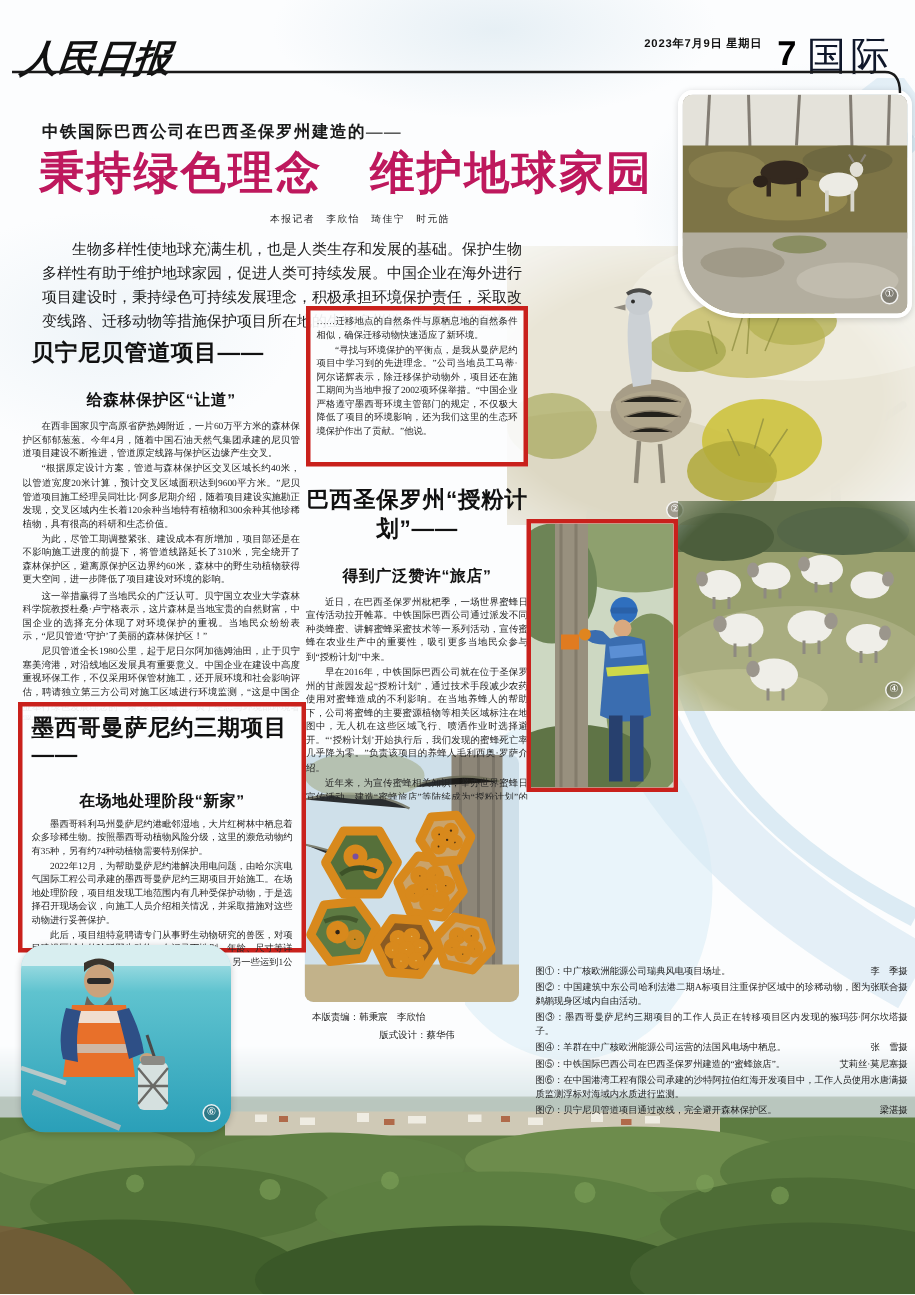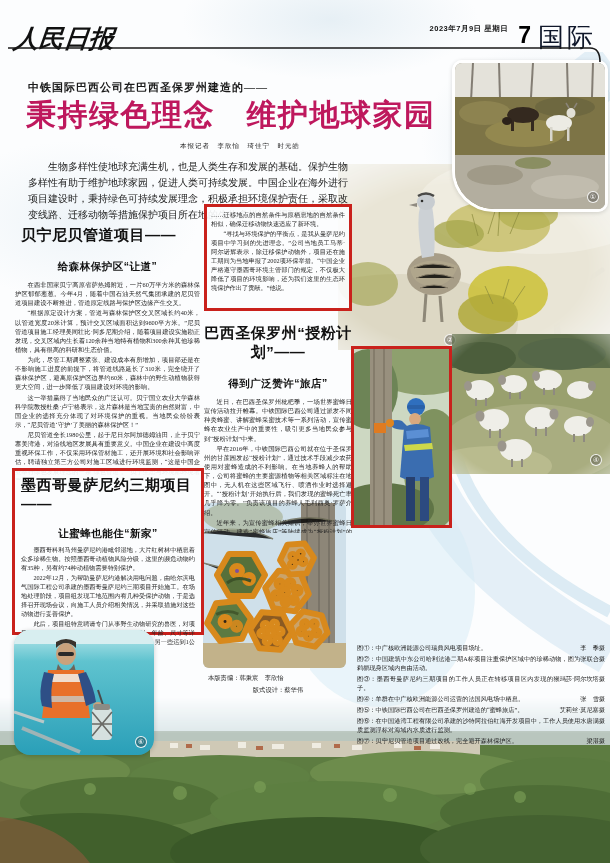--- a/index.html
+++ b/index.html
@@ -103,21 +103,21 @@
       <p class="body-txt">在西非国家贝宁高原省萨热姆附近，一片60万平方米的森林保护区郁郁葱葱。今年4月，随着中国石油天然气集团承建的尼贝管道项目建设不断推进，管道原定线路与保护区边缘产生交叉。</p>
       <p class="body-txt">“根据原定设计方案，管道与森林保护区交叉区域长约40米，以管道宽度20米计算，预计交叉区域面积达到9600平方米。”尼贝管道项目施工经理吴同壮比·阿多尼期介绍，随着项目建设实施勘正发现，交叉区域内生长着120余种当地特有植物和300余种其他珍稀植物，具有很高的科研和生态价值。</p>
       <p class="body-txt">为此，尽管工期调整紧张、建设成本有所增加，项目部还是在不影响施工进度的前提下，将管道线路延长了310米，完全绕开了森林保护区，避离原保护区边界约60米，森林中的野生动植物获得更大空间，进一步降低了项目建设对环境的影响。</p>
       <p class="body-txt">这一举措赢得了当地民众的广泛认可。贝宁国立农业大学森林科学院教授杜桑·卢宁格表示，这片森林是当地宝贵的自然财富，中国企业的选择充分体现了对环境保护的重视。当地民众纷纷表示，“尼贝管道‘守护’了美丽的森林保护区！”</p>
       <p class="body-txt">尼贝管道全长1980公里，起于尼日尔阿加德姆油田，止于贝宁塞美湾港，对沿线地区发展具有重要意义。中国企业在建设中高度重视环保工作，不仅采用环保管材施工，还开展环境和社会影响评估，聘请独立第三方公司对施工区域进行环境监测，“这是中国企业奉行绿色发展理念的一条‘绿色管道’。”贝宁生态与环境部环境署署长托多梅说。</p>
     </div>
   </div>
 
   <div class="hl-box mexico-box">
     <div class="sec-head1" style="">墨西哥曼萨尼约三期项目——</div>
-    <div class="sec-head2">让蜜蜂也能住“新家”</div>
+    <div class="sec-head2">在场地处理阶段“新家”</div>
     <div class="bodywrap">
       <p class="body-txt">墨西哥科利马州曼萨尼约港毗邻湿地，大片红树林中栖息着众多珍稀生物。按照墨西哥动植物风险分级，这里的濒危动物约有35种，另有约74种动植物需要特别保护。</p>
       <p class="body-txt">2022年12月，为帮助曼萨尼约港解决用电问题，由哈尔滨电气国际工程公司承建的墨西哥曼萨尼约三期项目开始施工。在场地处理阶段，项目组发现工地范围内有几种受保护动物，于是选择召开现场会议，向施工人员介绍相关情况，并采取措施对这些动物进行妥善保护。</p>
       <p class="body-txt">此后，项目组特意聘请专门从事野生动物研究的兽医，对项目建设区域内的珍稀野生动物，在记录下性别、年龄、尺寸等详细信息后，将其中一些安置在600米外的山丘上，另一些运到1公里外的联邦电力委员会营地重新安置。</p>
     </div>
   </div>
 
   <div class="col-mid">
     <div class="hl-box note-box">
       <p class="body-txt" style="text-indent:0;">……迁移地点的自然条件与原栖息地的自然条件相似，确保迁移动物快速适应了新环境。</p>

